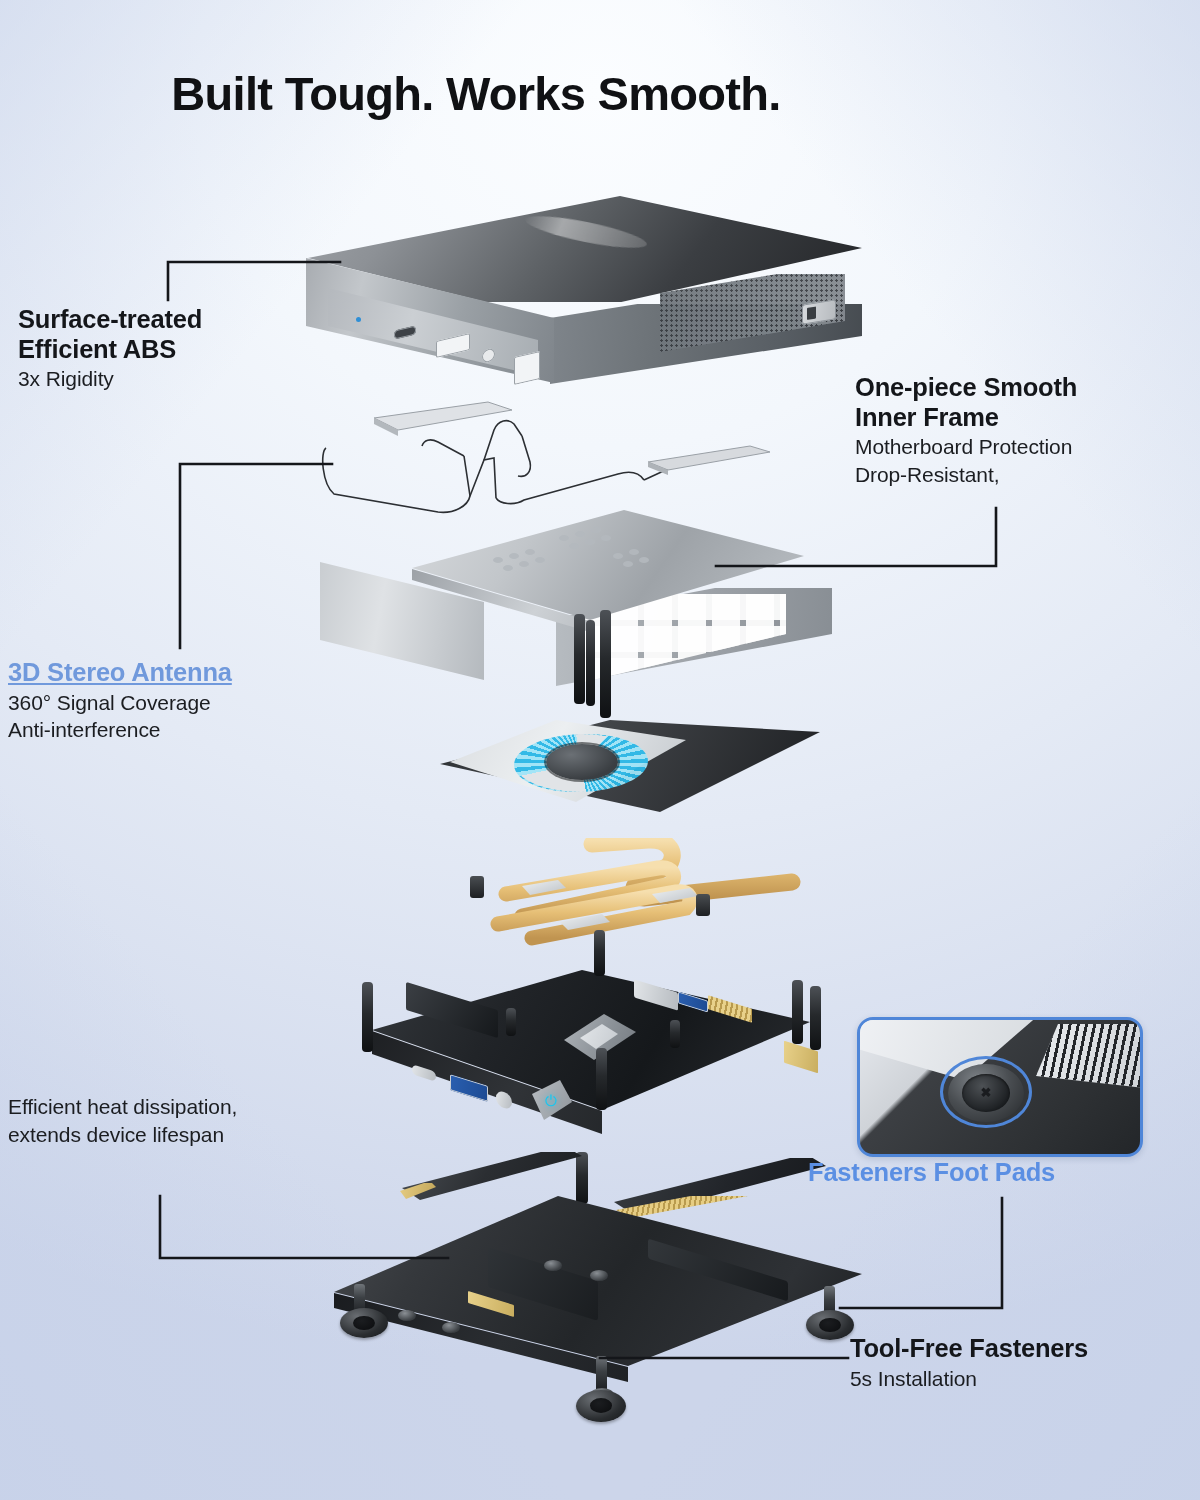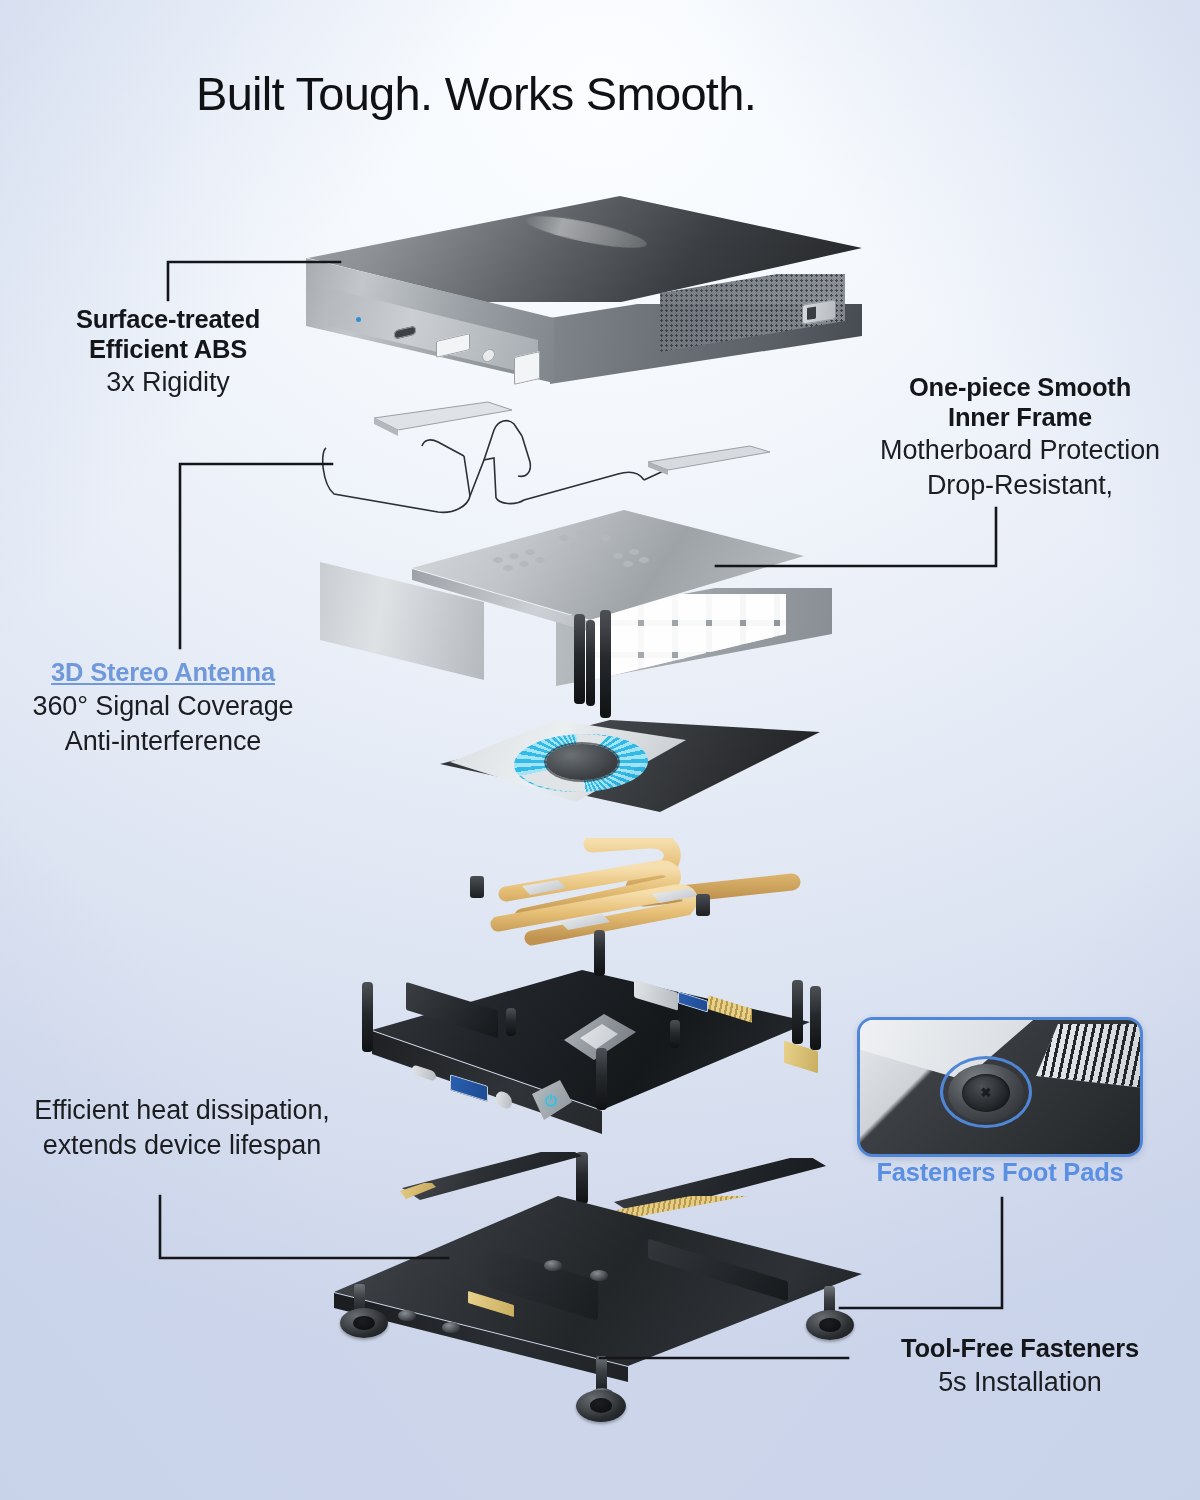--- a/index.html
+++ b/index.html
@@ -24,37 +24,37 @@
       linear-gradient(to bottom right, rgba(198,209,233,.55) 0%, rgba(198,209,233,0) 22%),
       linear-gradient(to bottom left,  rgba(198,209,233,.55) 0%, rgba(198,209,233,0) 22%),
       linear-gradient(to top right,    rgba(198,209,233,.65) 0%, rgba(198,209,233,0) 24%),
       linear-gradient(to top left,     rgba(198,209,233,.65) 0%, rgba(198,209,233,0) 24%);
   }
 
   
   #title {
     position: absolute; top: 66px; left: 0; width: 952px;
     text-align: center;
-    font-size: 47px; font-weight: normal; letter-spacing: -0.7px;
+    font-size: 47px; font-weight: bold; letter-spacing: -0.7px;
     color: #101114;
   }
 
   
   .callout { position: absolute; }
   .callout .ttl {
     font-size: 25.5px; font-weight: bold; line-height: 1.16;
     color: #14161a; letter-spacing: -0.2px;
   }
   .callout .ttl.blue   { color: #7099dc; text-decoration: underline; }
   .callout .ttl.blue2  { color: #5b8fe3; }
   .callout .sub {
-    font-size: 27px; line-height: 1.22; color: #1b1d21; margin-top: 2px;
+    font-size: 21px; line-height: 1.22; color: #1b1d21; margin-top: 2px;
     letter-spacing: -0.1px;
   }
-  .ta-c { text-align: center; }
+  .ta-c { }
 
   
   #leaders { position: absolute; inset: 0; pointer-events: none; }
 
   
   #stage { position: absolute; inset: 0; }
   .part { position: absolute; }
 
   
   #case-top { left: 302px; top: 196px; width: 560px; height: 200px; }

